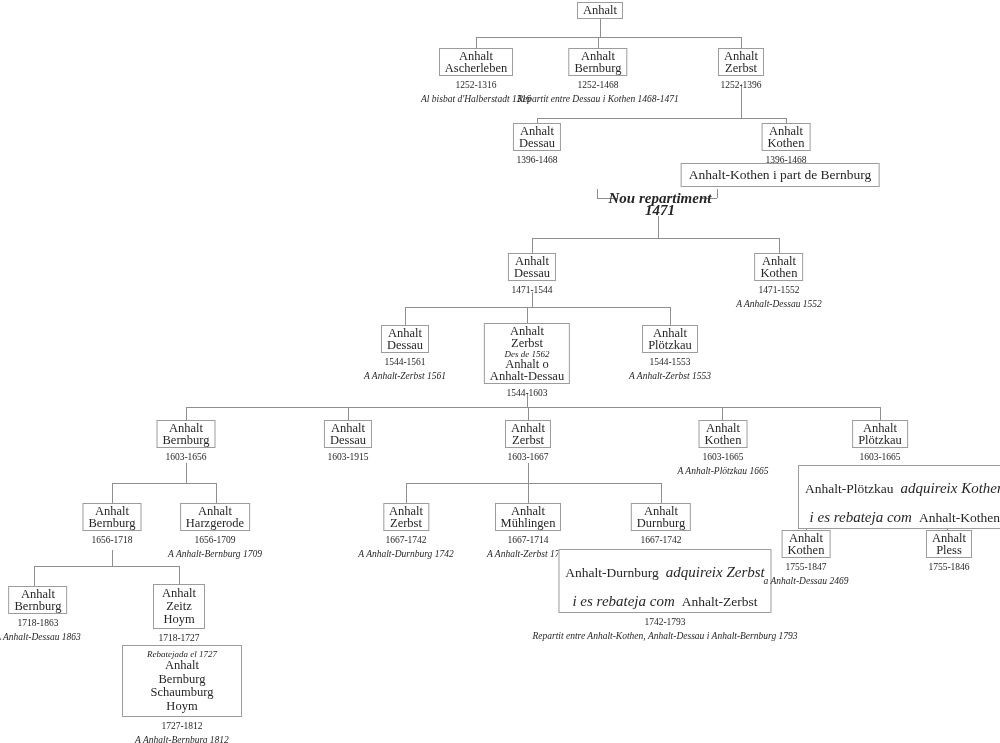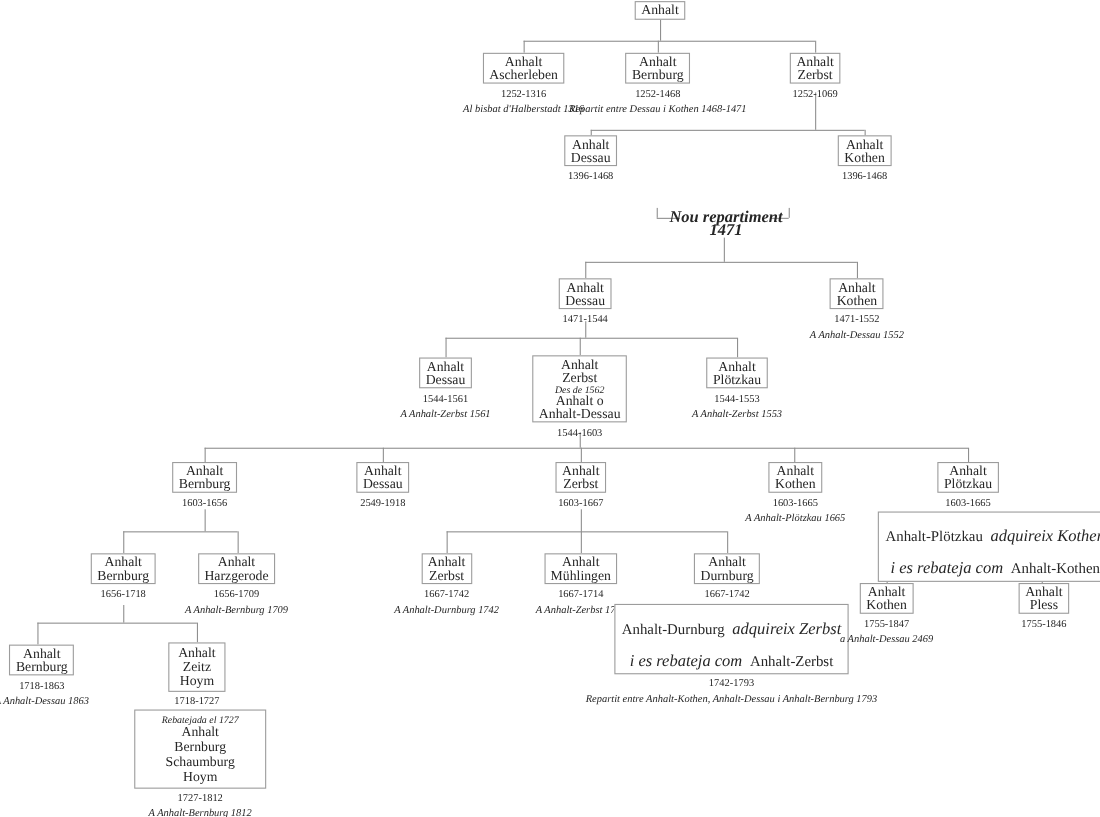--- a/index.html
+++ b/index.html
@@ -94,36 +94,39 @@
   <div class="node" style="left:598px;top:48px">
     <div class="box">Anhalt
 Bernburg</div>
     <div class="dates">1252-1468</div>
     <div class="note">Repartit entre Dessau i Kothen 1468-1471</div>
   </div>
 
   <div class="node" style="left:741px;top:48px">
     <div class="box">Anhalt
 Zerbst</div>
-    <div class="dates">1252-1069</div>
+    <div class="dates">1252-1396</div>
   </div>
 
   <div class="node" style="left:537px;top:123px">
     <div class="box">Anhalt
 Dessau</div>
     <div class="dates">1396-1468</div>
   </div>
 
   <div class="node" style="left:786px;top:123px">
     <div class="box">Anhalt
 Kothen</div>
     <div class="dates">1396-1468</div>
   </div>
 
 
+  <div class="node" style="left:780px;top:163px">
+    <div class="box wide">Anhalt-Kothen i part de Bernburg</div>
+  </div>
 
   <div class="nou" style="left:660px;top:192px">
     <div>Nou repartiment</div>
     <div>1471</div>
   </div>
 
   <div class="node" style="left:532px;top:253px">
     <div class="box">Anhalt
 Dessau</div>
     <div class="dates">1471-1544</div>
@@ -159,21 +162,21 @@
 
   <div class="node" style="left:186px;top:420px">
     <div class="box">Anhalt
 Bernburg</div>
     <div class="dates">1603-1656</div>
   </div>
 
   <div class="node" style="left:348px;top:420px">
     <div class="box">Anhalt
 Dessau</div>
-    <div class="dates">2549-1918</div>
+    <div class="dates">1603-1915</div>
   </div>
 
   <div class="node" style="left:528px;top:420px">
     <div class="box">Anhalt
 Zerbst</div>
     <div class="dates">1603-1667</div>
   </div>
 
   <div class="node" style="left:723px;top:420px">
     <div class="box">Anhalt

